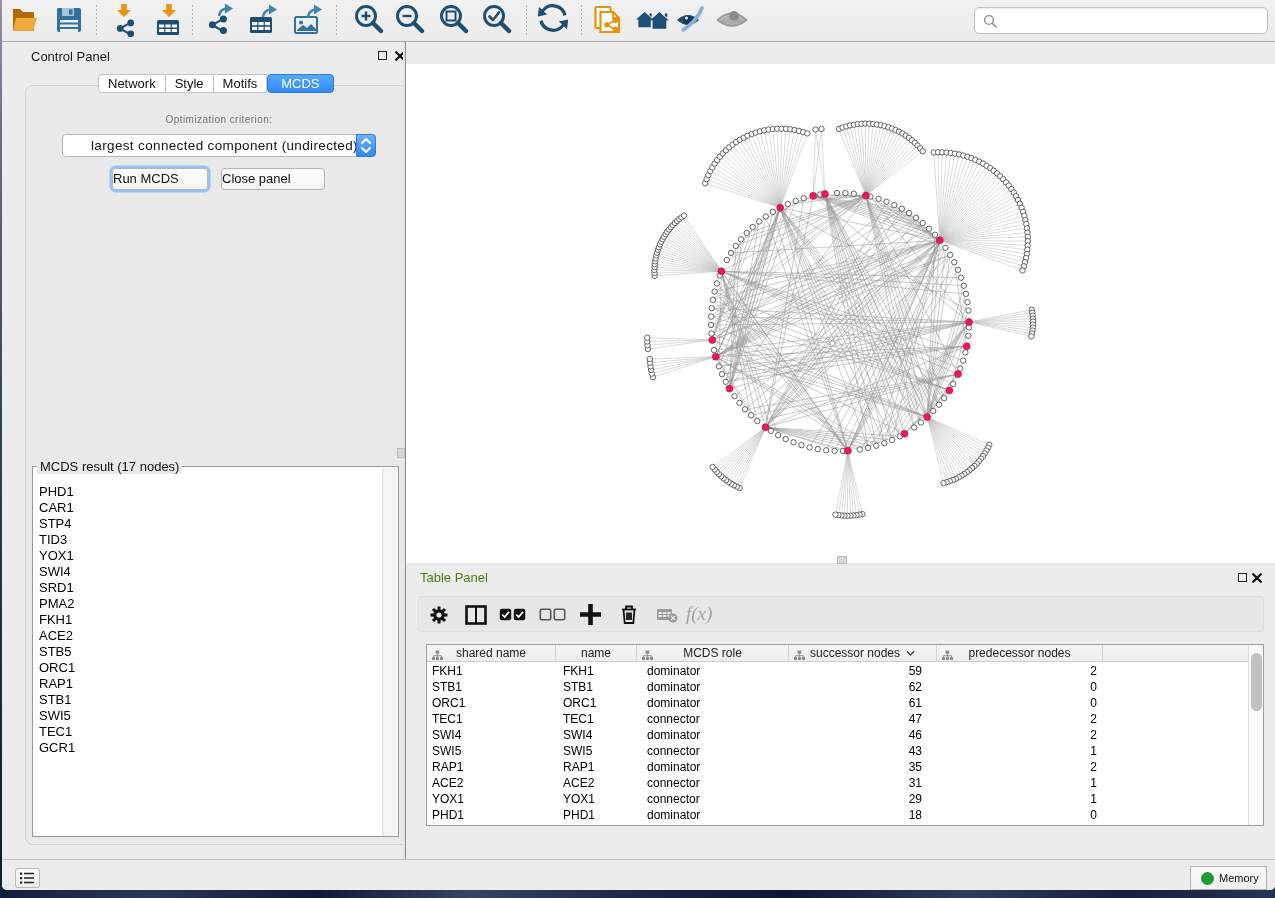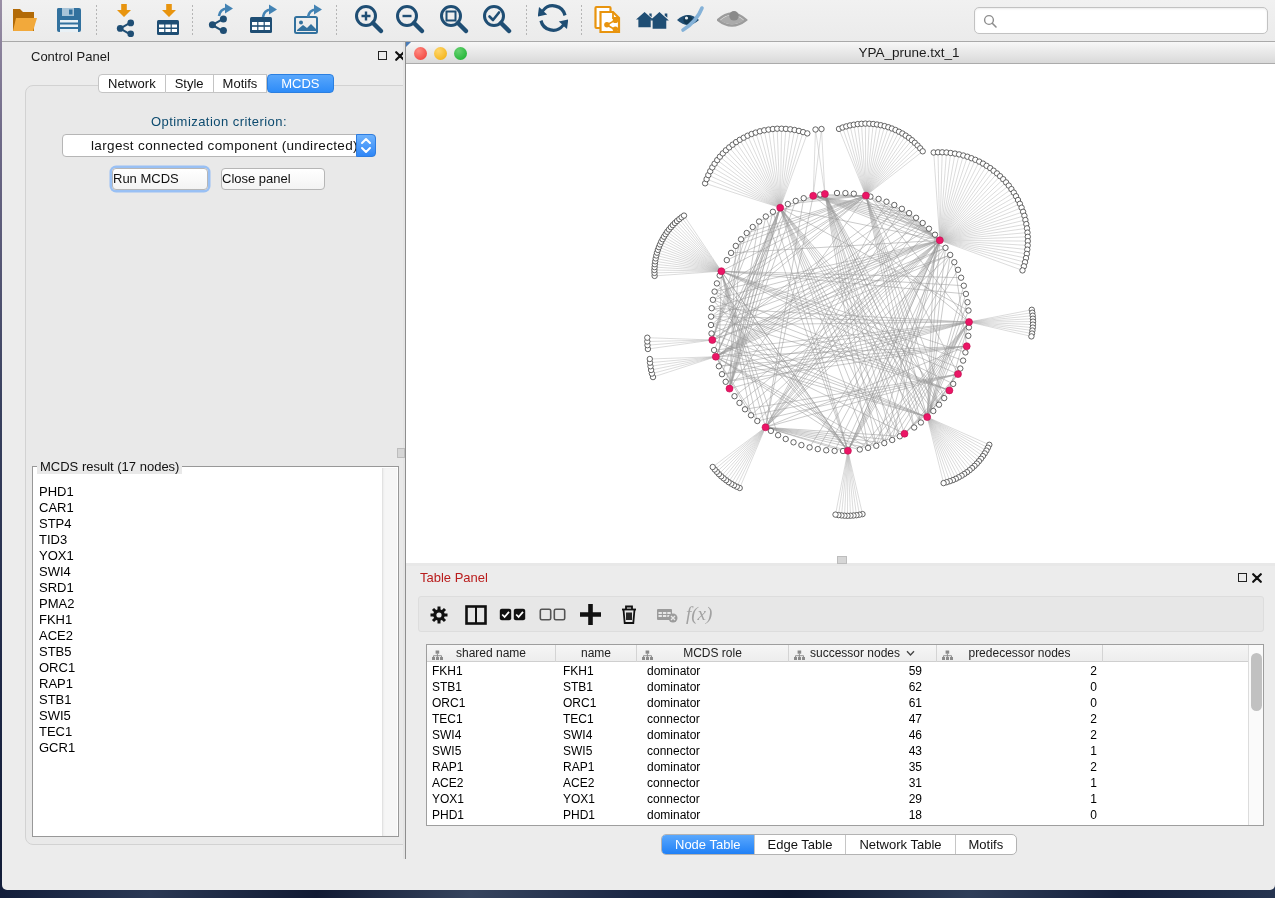--- a/index.html
+++ b/index.html
@@ -24,21 +24,21 @@
 #cp { position:absolute; left:16px; top:42px; width:401px; height:817px; background:#ececec; }
 #cp-inner { position:absolute; left:7px; top:43px; width:386px; height:760px; background:#e9e9e9;
   border:1px solid #d2d2d2; border-radius:8px; }
 #cp-title { position:absolute; left:13px; top:7px; font-size:13px; color:#1a1a1a; }
 .winbtn-sq { position:absolute; width:9px; height:9px; border:1.3px solid #222; background:transparent; }
 #tabs { position:absolute; left:80px; top:32px; height:19px; }
 .tab { float:left; height:19px; background:#fff; border:1px solid #c4c4c4; border-left:none;
   font-size:13px; color:#111; text-align:center; line-height:18px; padding:0 9px; }
 .tab.first { border-left:1px solid #c4c4c4; border-radius:4px 0 0 4px; }
 .tab.sel { background:linear-gradient(#59a7fc,#2e8cf8); color:#fff; border:1px solid #2b7fe0; border-radius:4px; padding:0 13px; }
-#opt-label { position:absolute; left:0; top:72px; width:402px; text-align:center; font-size:13px; letter-spacing:0.45px; color:#0c4a6e; }
+#opt-label { position:absolute; left:0; top:72px; width:402px; text-align:center; font-size:10px; letter-spacing:0.45px; color:#737373; }
 #dd { position:absolute; left:44px; top:92px; width:314px; height:23px; background:#fff;
   border:1px solid #b6b6b6; border-radius:4px; font-size:13.5px; letter-spacing:0.35px; color:#111; line-height:21px; padding-left:28px; }
 #dd-btn { position:absolute; right:-1px; top:-1px; width:20px; height:23px; border-radius:0 4px 4px 0;
   background:linear-gradient(#6fb3fd,#2f86f6); border:1px solid #2e7de0; }
 .btn { position:absolute; height:22px; background:linear-gradient(#ffffff,#f3f3f3); border:1px solid #b6b6b6;
   border-radius:4px; font-size:13px; color:#111; text-align:left; line-height:20px; }
 #mcds-box { position:absolute; left:14px; top:424px; width:367px; height:371px; background:#fff;
   border:1px solid #989898; }
 #mcds-legend { position:absolute; left:4px; top:-8px; background:#e9e9e9; padding:0 3px; font-size:13px; color:#111; }
 #mcds-list { position:absolute; left:6px; top:17px; font-size:13px; color:#000; line-height:16px; }
@@ -50,21 +50,21 @@
 #net { position:absolute; left:404px; top:42px; width:869px; height:521px; }
 #net-title { position:absolute; left:0; top:0; width:869px; height:22px;
   background:linear-gradient(#f7f7f7,#d9d9d9); border-bottom:1px solid #ababab; }
 .light { position:absolute; top:5px; width:13px; height:13px; border-radius:50%; }
 #net-title span { position:absolute; left:503px; transform:translateX(-50%); font-size:13.5px; color:#1c1c1c; line-height:21px; white-space:nowrap; }
 #canvas { position:absolute; left:0; top:22px; width:869px; height:499px; background:#fff; }
 #hdiv { position:absolute; left:404px; top:563px; width:869px; height:3px; background:#e8e8e8; }
 #hdiv-grip { position:absolute; left:431px; top:-7px; width:10px; height:8px; background:#d6d6d6; border:1px solid #bdbdbd; }
 
 #tp { position:absolute; left:404px; top:566px; width:869px; height:293px; background:#ececec; }
-#tp-title { position:absolute; left:14px; top:4px; font-size:13px; color:#b91c1c; }
+#tp-title { position:absolute; left:14px; top:4px; font-size:13px; color:#4d7c0f; }
 #tp-toolbar { position:absolute; left:12px; top:30px; width:846px; height:36px; background:#e7e7e7;
   border:1px solid #dddddd; border-radius:3px; }
 #tbl { position:absolute; left:20px; top:78px; width:838px; height:182px; background:#fff; border:1px solid #9e9e9e; }
 #thead { position:absolute; left:0; top:0; width:836px; height:17px; background:linear-gradient(#f6f6f6,#ededed); border-bottom:1px solid #cfcfcf; }
 .th { position:absolute; top:0; height:17px; border-right:1px solid #d4d4d4; font-size:12px; color:#222; text-align:center; line-height:16px; }
 .td { position:absolute; height:16px; font-size:12px; color:#000; line-height:16px; }
 #tsb { position:absolute; right:0px; top:0px; width:15px; height:180px; background:#fafafa; border-left:1px solid #dcdcdc; }
 #tsb-thumb { position:absolute; left:2px; top:8px; width:11px; height:58px; background:#c1c1c1; border-radius:6px; }
 #btabs { position:absolute; left:255px; top:268px; height:21px; border:1px solid #b3b3b3; border-radius:5px; background:#fff; }
 .btab { float:left; height:19px; line-height:19px; font-size:13px; color:#111; padding:0 13px; border-right:1px solid #c6c6c6; }
@@ -258,29 +258,20 @@
     <div id="mcds-box">
       <div id="mcds-legend">MCDS result (17 nodes)</div>
       <div id="mcds-sb"></div>
       <div id="mcds-list">PHD1<br>CAR1<br>STP4<br>TID3<br>YOX1<br>SWI4<br>SRD1<br>PMA2<br>FKH1<br>ACE2<br>STB5<br>ORC1<br>RAP1<br>STB1<br>SWI5<br>TEC1<br>GCR1</div>
     </div>
   </div>
   <div id="vdiv">
       <div id="vdiv-grip"></div>
     </div>
   <div id="net">
-    <div id="net-title">
-        <svg style="position:absolute;left:0;top:0;" width="5" height="5" viewBox="0 0 5 5">
-          <path d="M0 0 L5 0 L0 5 Z" fill="#4a7db8"></path>
-        </svg>
-      <div class="light" style="left:8px; background:radial-gradient(circle at 35% 30%, #ff8a80, #f4514a 70%, #d63e38);"></div>
-      <div class="light" style="left:28px; background:radial-gradient(circle at 35% 30%, #ffd66b, #f5b926 70%, #d9a113);"></div>
-      <div class="light" style="left:48px; background:radial-gradient(circle at 35% 30%, #66d171, #2cb93e 70%, #1da32e);"></div>
-      <span>YPA_prune.txt_1</span>
-    </div>
     <div id="canvas">
         <svg width="868" height="499" viewBox="0 0 868 499" style="position:absolute;left:0;top:0;">
 <g stroke="#adadad" stroke-width="0.5" opacity="0.85">
 <line x1="374.2" y1="143.7" x2="299.1" y2="119.3"></line>
 <line x1="374.2" y1="143.7" x2="300.6" y2="115.1"></line>
 <line x1="374.2" y1="143.7" x2="302.3" y2="111.1"></line>
 <line x1="374.2" y1="143.7" x2="304.2" y2="107.2"></line>
 <line x1="374.2" y1="143.7" x2="306.3" y2="103.4"></line>
 <line x1="374.2" y1="143.7" x2="308.6" y2="99.7"></line>
 <line x1="374.2" y1="143.7" x2="311.2" y2="96.1"></line>
@@ -1140,20 +1131,30 @@
         <div class="td" style="left:570px; top:146px; width:100px; text-align:right;">1</div>
         <div class="td" style="left:5px; top:162px;">PHD1</div>
         <div class="td" style="left:136px; top:162px;">PHD1</div>
         <div class="td" style="left:220px; top:162px;">dominator</div>
         <div class="td" style="left:400px; top:162px; width:95px; text-align:right;">18</div>
         <div class="td" style="left:570px; top:162px; width:100px; text-align:right;">0</div>
         <div id="tsb">
           <div id="tsb-thumb"></div>
         </div>
       </div>
-    <div id="btabs">
-      <div class="btab sel" style="border-radius:4px 0 0 4px;">Node Table</div>
-        <div class="btab">Edge Table</div>
-        <div class="btab">Network Table</div>
-        <div class="btab last">Motifs</div>
-    </div>
+  </div>
+  <div id="status">
+    <div id="listbtn"><svg width="23" height="18" viewBox="0 0 23 18">
+          <g stroke="#222" stroke-width="1.6">
+            <path d="M8 4.5 h10 M8 9 h10 M8 13.5 h10"></path>
+          </g>
+          <g fill="#222">
+            <rect x="4" y="3.5" width="2.2" height="2.2"></rect>
+            <rect x="4" y="8" width="2.2" height="2.2"></rect>
+            <rect x="4" y="12.5" width="2.2" height="2.2"></rect>
+          </g>
+        </svg></div>
+    <div id="membtn">
+        <div id="memdot"></div>
+        <div id="memtxt">Memory</div>
+      </div>
   </div>
 </div>
 
 </body></html>

